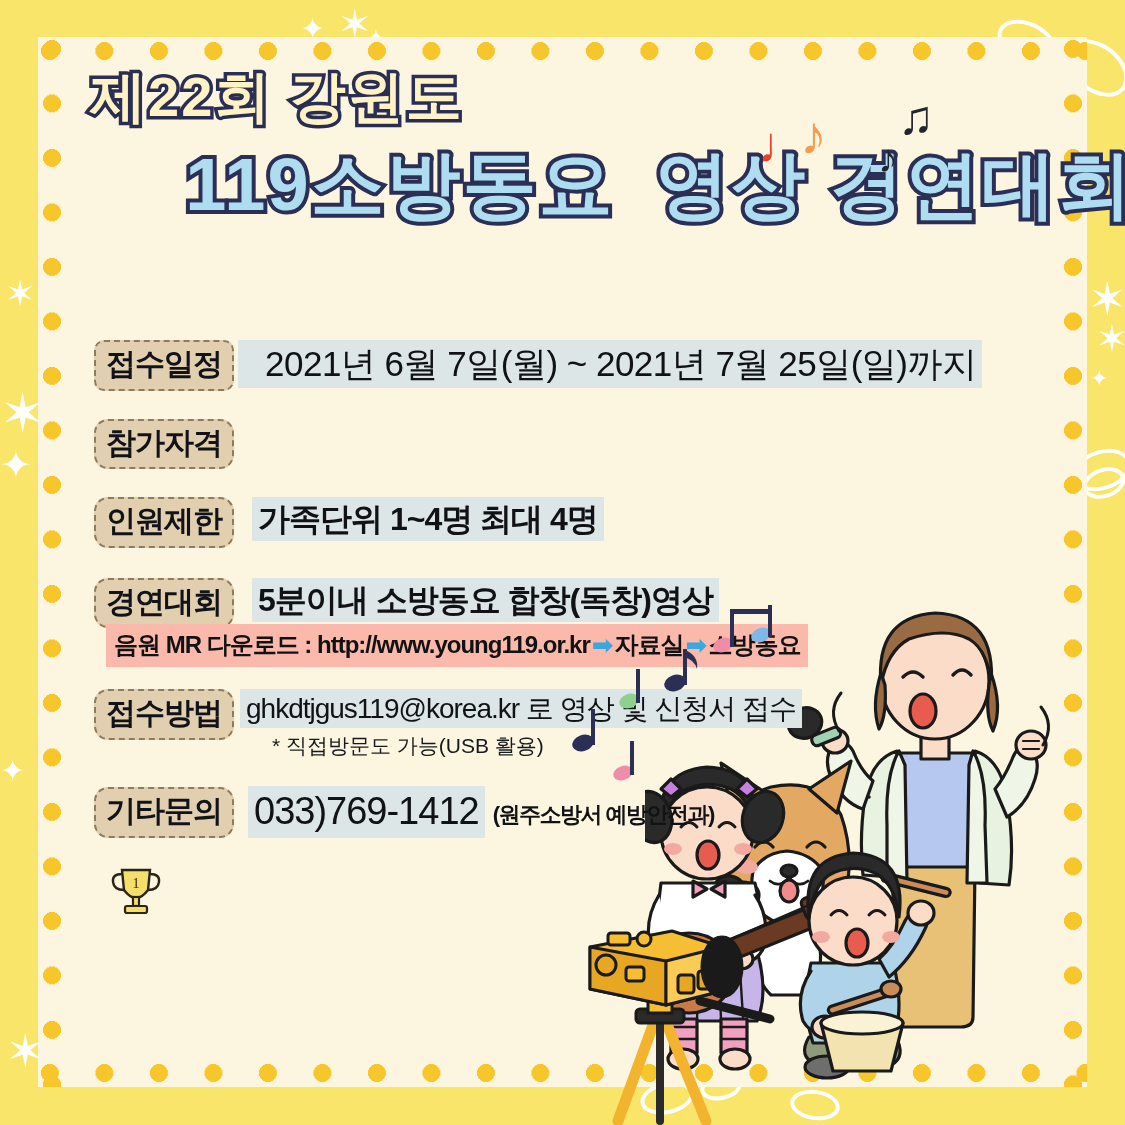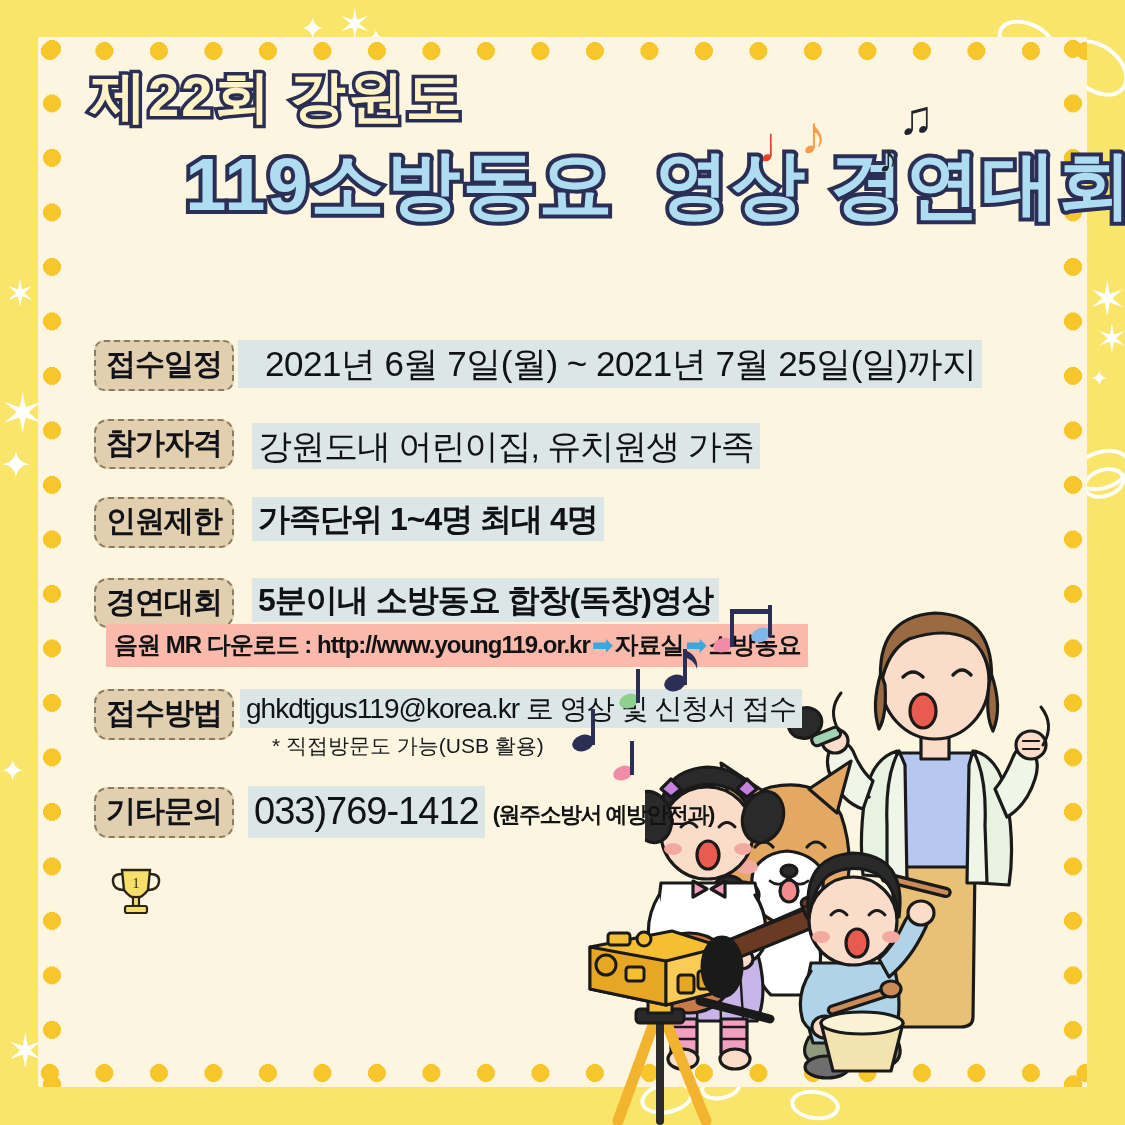--- a/index.html
+++ b/index.html
@@ -294,23 +294,20 @@
     <div class="row row-sched">
       <div class="badge">접수일정</div>
       <div class="val-wrap" style="margin-left:4px;">
         <span class="value">2021년 6월 7일(월) ~ 2021년 7월 25일(일)까지</span>
       </div>
     </div>
 
     
     <div class="row" style="margin-top:28px;align-items:flex-end;">
       <div class="badge">참가자격</div>
-      <div class="val-wrap gap">
-        <span class="value">강원도내 어린이집, 유치원생 가족</span>
-      </div>
     </div>
 
     
     <div class="row" style="margin-top:28px;">
       <div class="badge">인원제한</div>
       <div class="val-wrap gap">
         <span class="value tight">가족단위 1~4명   최대 4명</span>
       </div>
     </div>
 

